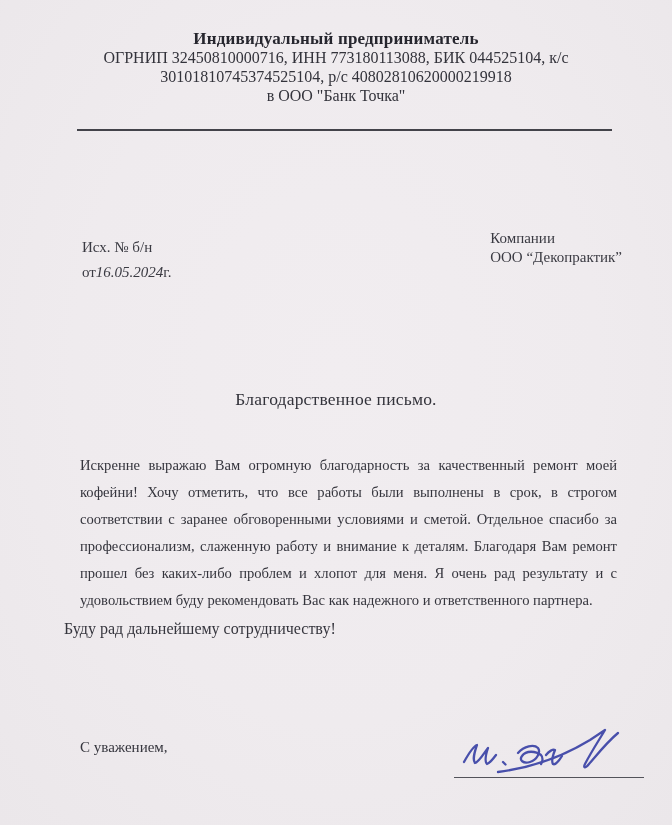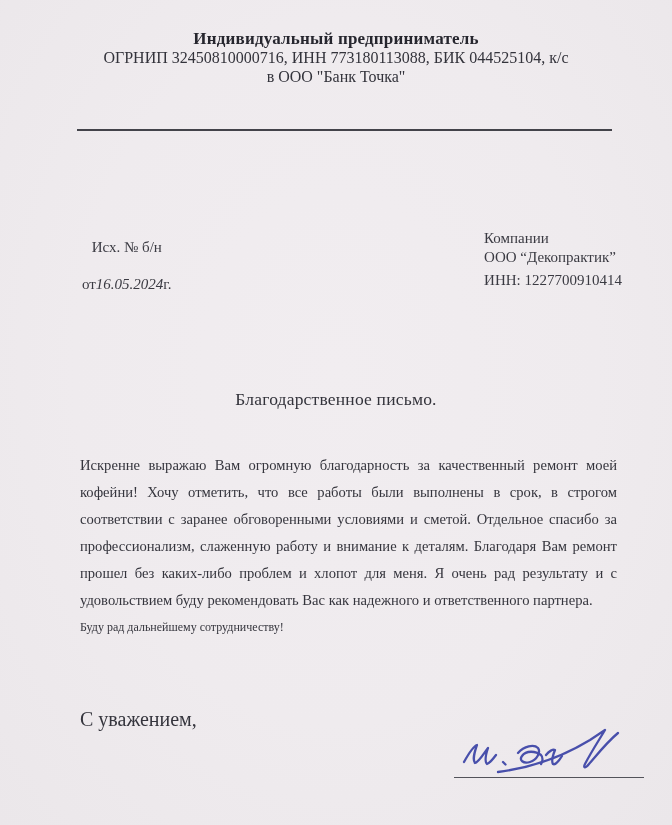--- a/index.html
+++ b/index.html
@@ -37,21 +37,21 @@
     width: 535px; height: 2px;
     background: #43434a;
   }
   
   .ref-left {
     position: absolute;
     top: 239px; left: 82px;
     font-size: 15px;
     color: #3a3a42;
   }
-  .ref-left .num-line { margin-bottom: 20px; text-align: center; }
+  .ref-left .num-line { margin-bottom: 8px; }
   .ref-left .date-it {
     font-style: italic;
   }
   .ref-right {
     position: absolute;
     top: 229px; right: 50px;
     text-align: left;
     font-size: 15px;
     line-height: 19px;
     color: #3a3a42;
@@ -71,29 +71,29 @@
     position: absolute;
     top: 452px; left: 80px;
     width: 537px;
     font-size: 14.6px;
     line-height: 27px;
     text-align: justify;
     color: #35353d;
   }
   .body-p2 {
     position: absolute;
-    top: 620px; left: 80px;
-    font-size: 12px;
+    top: 620px; left: 64px;
+    font-size: 16px;
     color: #35353d;
   }
   
   .closing {
     position: absolute;
-    top: 706px; left: 80px;
-    font-size: 20px;
+    top: 734px; left: 80px;
+    font-size: 15px;
     line-height: 26px;
     color: #35353d;
   }
   
   .sig {
     position: absolute;
     left: 452px; top: 722px;
     width: 196px; height: 60px;
   }
   .sig svg { position: absolute; left: 0; top: 0; }
@@ -105,36 +105,36 @@
   }
 </style>
 </head>
 <body>
 
 <div class="page">
 
   <header class="letterhead">
     <div class="lh-bold">Индивидуальный предприниматель</div>
     <div class="lh-line">ОГРНИП 32450810000716, ИНН 773180113088, БИК 044525104, к/с</div>
+    <div class="lh-line">30101810745374525104, р/с 40802810620000219918</div>
     <div class="lh-line">в ООО "Банк Точка"</div>
   </header>
 
   <div class="rule"></div>
 
   <div class="ref-left">
     <div class="num-line">Исх. № б/н</div>
     <div class="date-line">
       <span>от</span><span class="date-it">16.05.2024</span><span>г.</span>
     </div>
   </div>
 
   <div class="ref-right">
     <div>Компании</div>
     <div>ООО “Декопрактик”</div>
-    <div class="inn">ИНН: 1227700910414</div>
   </div>
 
   <div class="title">Благодарственное письмо.</div>
 
   <p class="body-p1">Искренне выражаю Вам огромную благодарность за качественный ремонт моей кофейни! Хочу отметить, что все работы были выполнены в срок, в строгом соответствии с заранее обговоренными условиями и сметой. Отдельное спасибо за профессионализм, слаженную работу и внимание к деталям. Благодаря Вам ремонт прошел без каких-либо проблем и хлопот для меня. Я очень рад результату и с удовольствием буду рекомендовать Вас как надежного и ответственного партнера.</p>
 
   <p class="body-p2">Буду рад дальнейшему сотрудничеству!</p>
 
   <div class="closing">
     <div>С уважением,</div>

